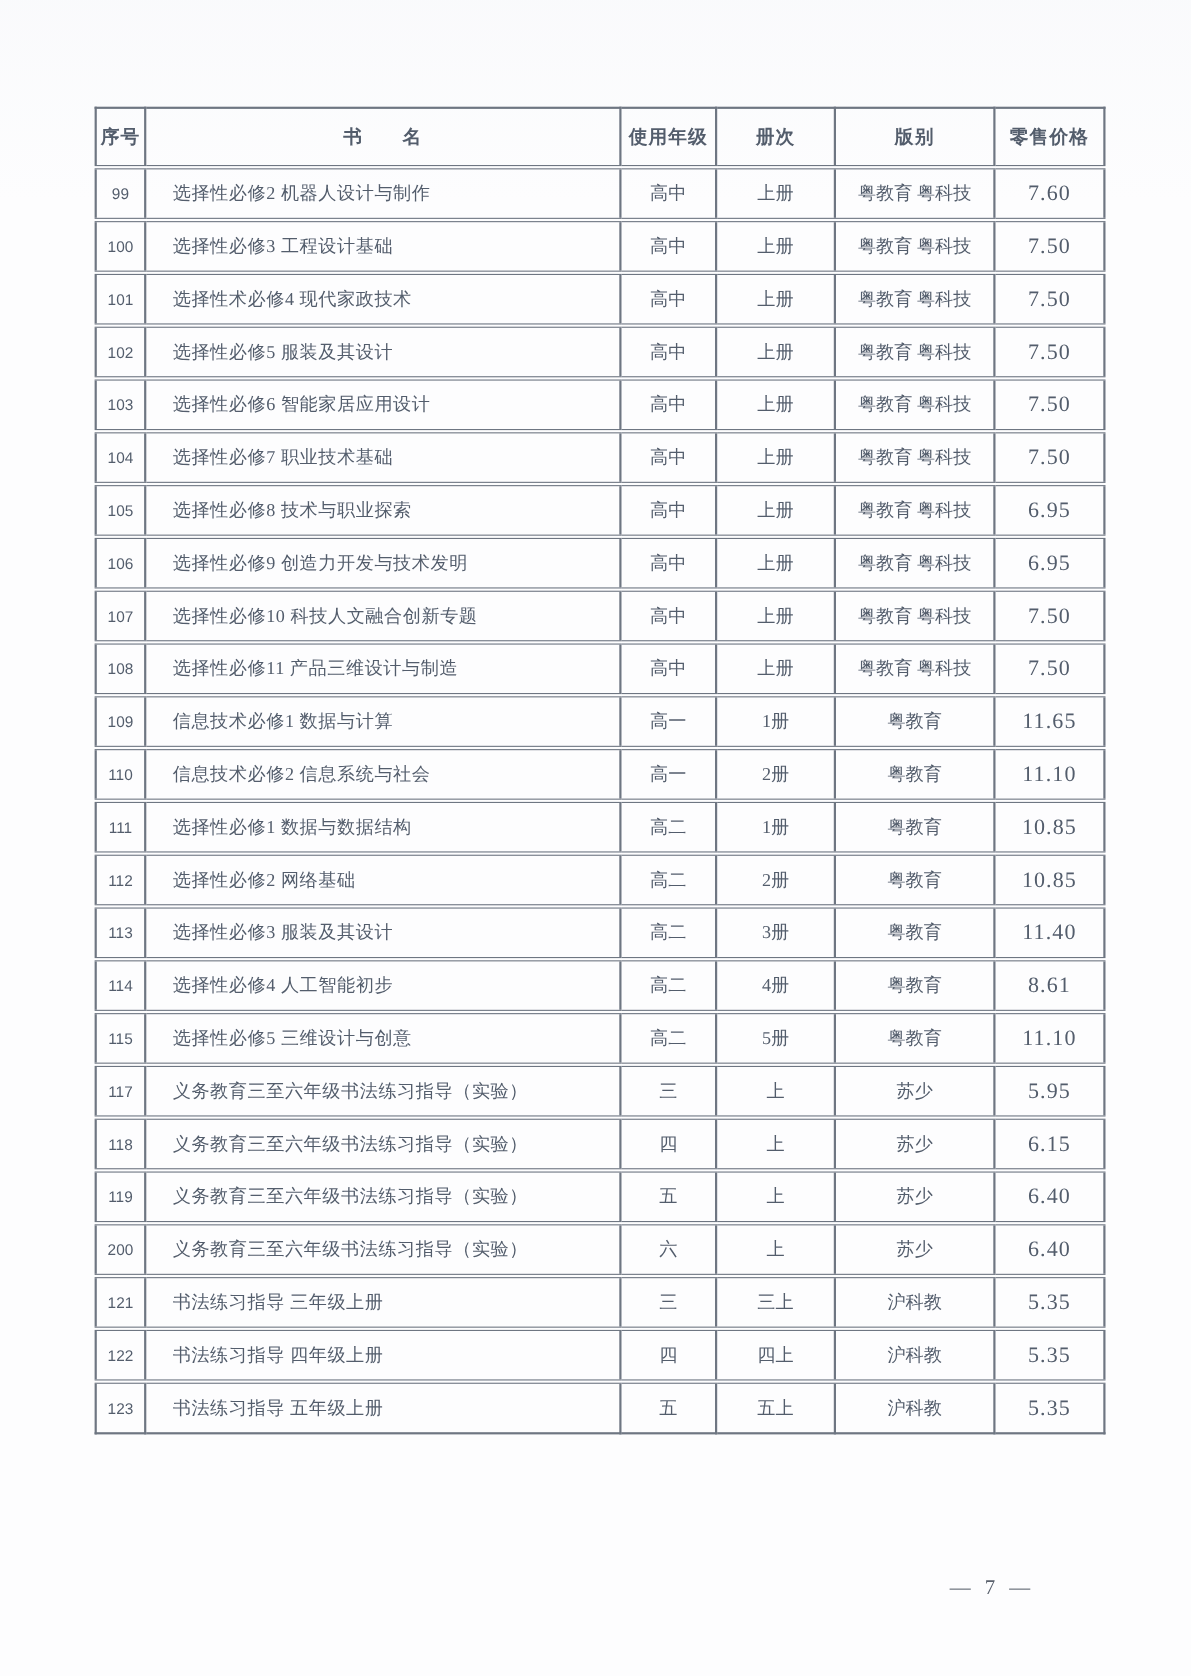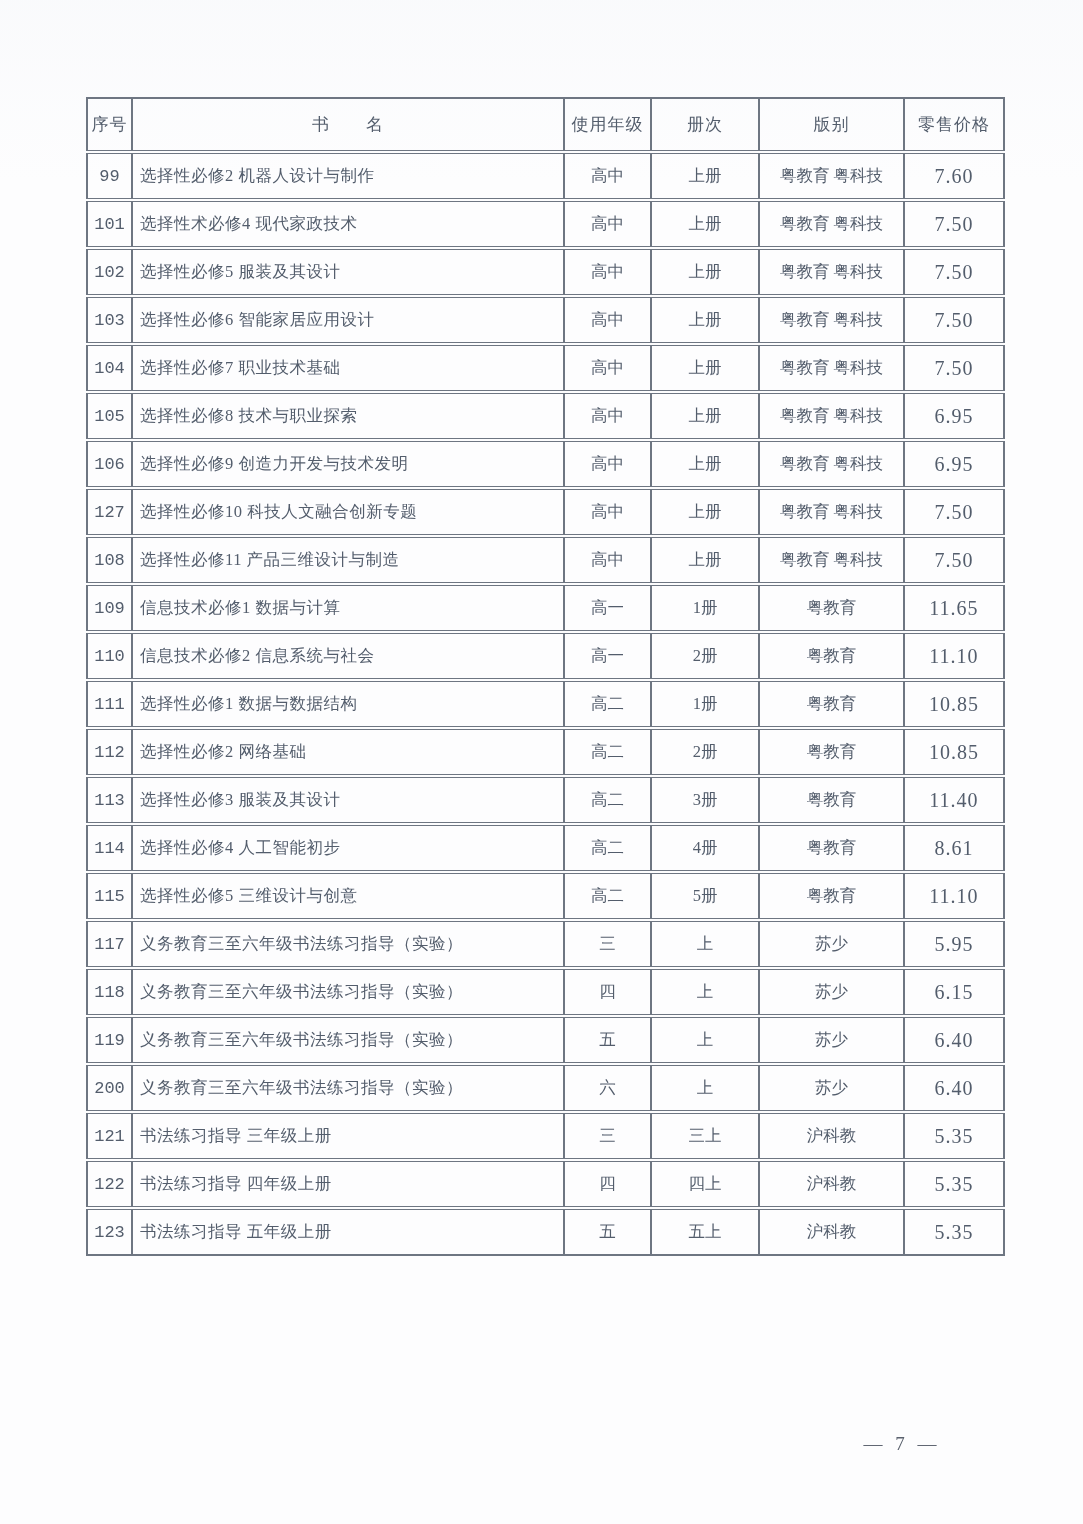--- a/index.html
+++ b/index.html
@@ -36,34 +36,34 @@
     border-top:4px double var(--border-color);
     border-bottom:4px double var(--border-color);
     padding:0;
     overflow:hidden;
     white-space:nowrap;
   }
   .price-table thead th{
     border-top:2px solid var(--border-color);
     height:51px;
     font-size:17px;
-    font-weight:400;
+    font-weight:700;
     letter-spacing:1px;
     text-align:center;
   }
   .price-table tbody tr:last-child td{
     border-bottom:2px solid var(--border-color);
   }
   .price-table td{
     height:44px;
     font-size:16.5px;
     text-align:center;
   }
-  .price-table td.col0{font-size:17px;font-family:Liberation Mono, monospace;}
-  .price-table td.col1{text-align:left;padding-left:7px;letter-spacing:0.5px;}
+  .price-table td.col0{font-size:14px;font-family:Liberation Sans, sans-serif;}
+  .price-table td.col1{text-align:left;padding-left:24px;letter-spacing:0.5px;}
   .price-table td.col5{font-size:20px;letter-spacing:1px;}
   .footer-page-number{
     position:absolute;
     left:852px;top:1433px;
     width:100px;
     text-align:center;
     font-size:19px;
     color:#5a616d;
     letter-spacing:4px;
   }
@@ -94,20 +94,28 @@
     <tbody>
         <tr>
           <td class="col0">99</td>
           <td class="col1">选择性必修2 机器人设计与制作</td>
           <td class="col2">高中</td>
           <td class="col3">上册</td>
           <td class="col4">粤教育 粤科技</td>
           <td class="col5">7.60</td>
         </tr>
         <tr>
+          <td class="col0">100</td>
+          <td class="col1">选择性必修3 工程设计基础</td>
+          <td class="col2">高中</td>
+          <td class="col3">上册</td>
+          <td class="col4">粤教育 粤科技</td>
+          <td class="col5">7.50</td>
+        </tr>
+        <tr>
           <td class="col0">101</td>
           <td class="col1">选择性术必修4 现代家政技术</td>
           <td class="col2">高中</td>
           <td class="col3">上册</td>
           <td class="col4">粤教育 粤科技</td>
           <td class="col5">7.50</td>
         </tr>
         <tr>
           <td class="col0">102</td>
           <td class="col1">选择性必修5 服装及其设计</td>
@@ -142,21 +150,21 @@
         </tr>
         <tr>
           <td class="col0">106</td>
           <td class="col1">选择性必修9 创造力开发与技术发明</td>
           <td class="col2">高中</td>
           <td class="col3">上册</td>
           <td class="col4">粤教育 粤科技</td>
           <td class="col5">6.95</td>
         </tr>
         <tr>
-          <td class="col0">127</td>
+          <td class="col0">107</td>
           <td class="col1">选择性必修10 科技人文融合创新专题</td>
           <td class="col2">高中</td>
           <td class="col3">上册</td>
           <td class="col4">粤教育 粤科技</td>
           <td class="col5">7.50</td>
         </tr>
         <tr>
           <td class="col0">108</td>
           <td class="col1">选择性必修11 产品三维设计与制造</td>
           <td class="col2">高中</td>

